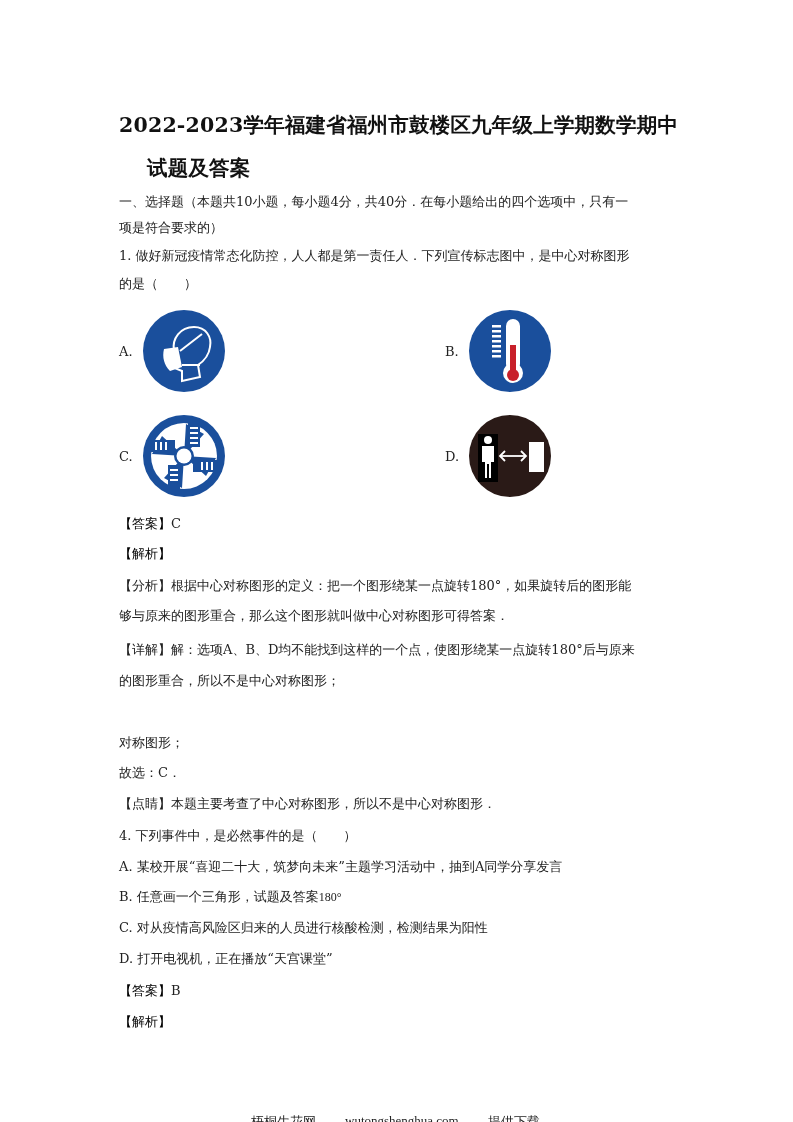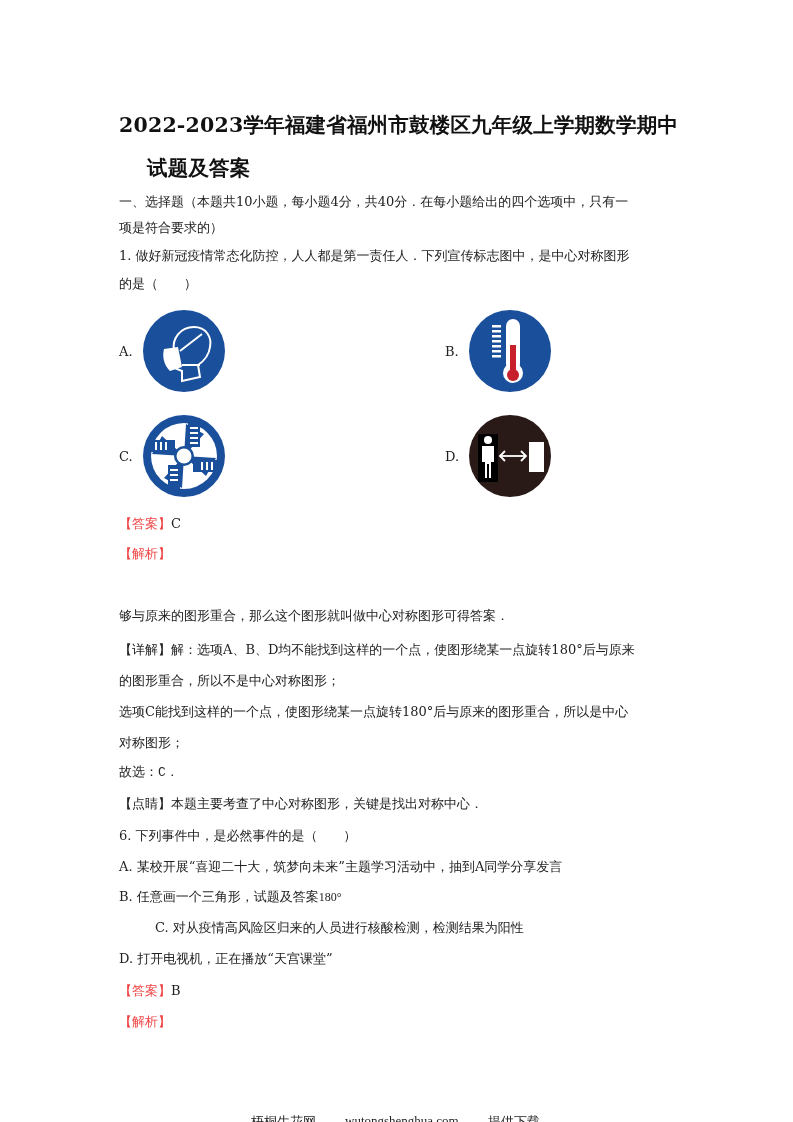--- a/index.html
+++ b/index.html
@@ -2,21 +2,21 @@
 <html><head>
   <meta charset="utf-8">
   <style>
     html, body { margin: 0; padding: 0; background: #ffffff; }
     body { width: 793px; height: 1122px; position: relative; overflow: hidden;
       font-family: "DejaVu Serif", "Liberation Serif", serif; color: #1a1a1a; }
     .page { position: absolute; left: 0; top: 8px; width: 793px; height: 1122px; }
     .title { position: absolute; left: 119px; font-size: 20.5px; font-weight: bold; letter-spacing: 0.2px;
       font-family: "DejaVu Serif", serif; white-space: nowrap; color: #111; }
     .line { position: absolute; left: 119px; font-size: 13px; white-space: nowrap; line-height: 16px; color: #222; }
-    .bracket-label { color: #ef4444; }
+    .bracket-label { color: #000000; }
     .opt-label { position: absolute; font-size: 13px; color: #222; }
     .icon-wrap { position: absolute; width: 84px; height: 84px; }
     .footer { position: absolute; top: 1105px; left: 0; width: 793px; font-size: 13px; color: #222;
       font-family: "Liberation Serif", serif; }
     .footer span { position: absolute; white-space: nowrap; }
     .big180 { font-family: "Liberation Serif", serif; font-size: 12px; }
   </style>
 </head>
 <body>
 
@@ -110,41 +110,43 @@
       <rect x="61" y="28" width="15" height="30" fill="#fff"></rect>
     </svg>
   </div>
 
   <div class="line" style="top:508px;">
     <span class="bracket-label">【答案】</span><span>C</span>
   </div>
   <div class="line" style="top:538px;">
     <span class="bracket-label">【解析】</span>
   </div>
+  <div class="line" style="top:570px;">
+    <span>【分析】</span><span>根据中心对称图形的定义：把一个图形绕某一点旋转180°，如果旋转后的图形能</span>
+  </div>
   <div class="line" style="top:600px;">够与原来的图形重合，那么这个图形就叫做中心对称图形可得答案．</div>
 
   <div class="line" style="top:634px;">
     <span>【详解】</span><span>解：选项A、B、D均不能找到这样的一个点，使图形绕某一点旋转180°后与原来</span>
   </div>
   <div class="line" style="top:665px;">的图形重合，所以不是中心对称图形；</div>
-  <div class="line" style="top:696px;">选项C能找到这样的一个点，使图形绕某一点旋转180°后与原来的图形重合，所以是中心</div>
   <div class="line" style="top:727px;">对称图形；</div>
-  <div class="line" style="top:757px;font-family:Liberation Mono, monospace;">故选：C．</div>
+  <div class="line" style="top:757px;">故选：C．</div>
   <div class="line" style="top:788px;">
-    <span>【点睛】</span><span>本题主要考查了中心对称图形，关键是找出对称中心．</span>
+    <span>【点睛】</span><span>本题主要考查了中心对称图形，所以不是中心对称图形．</span>
   </div>
 
-  <div class="line" style="top:820px;">6. 下列事件中，是必然事件的是（　　）</div>
+  <div class="line" style="top:820px;">4. 下列事件中，是必然事件的是（　　）</div>
   <div class="line" style="top:851px;">
     <span>A.</span>&nbsp;<span>某校开展“喜迎二十大，筑梦向未来”主题学习活动中，抽到A同学分享发言</span>
   </div>
   <div class="line" style="top:881px;">
     <span>B.</span>&nbsp;<span>任意画一个三角形，试题及答案</span><span class="big180">180°</span>
   </div>
-  <div class="line" style="top:912px;margin-left:36px;">
+  <div class="line" style="top:912px;">
     <span>C.</span>&nbsp;<span>对从疫情高风险区归来的人员进行核酸检测，检测结果为阳性</span>
   </div>
   <div class="line" style="top:943px;">
     <span>D.</span>&nbsp;<span>打开电视机，正在播放“天宫课堂”</span>
   </div>
   <div class="line" style="top:975px;">
     <span class="bracket-label">【答案】</span><span>B</span>
   </div>
   <div class="line" style="top:1006px;">
     <span class="bracket-label">【解析】</span>

